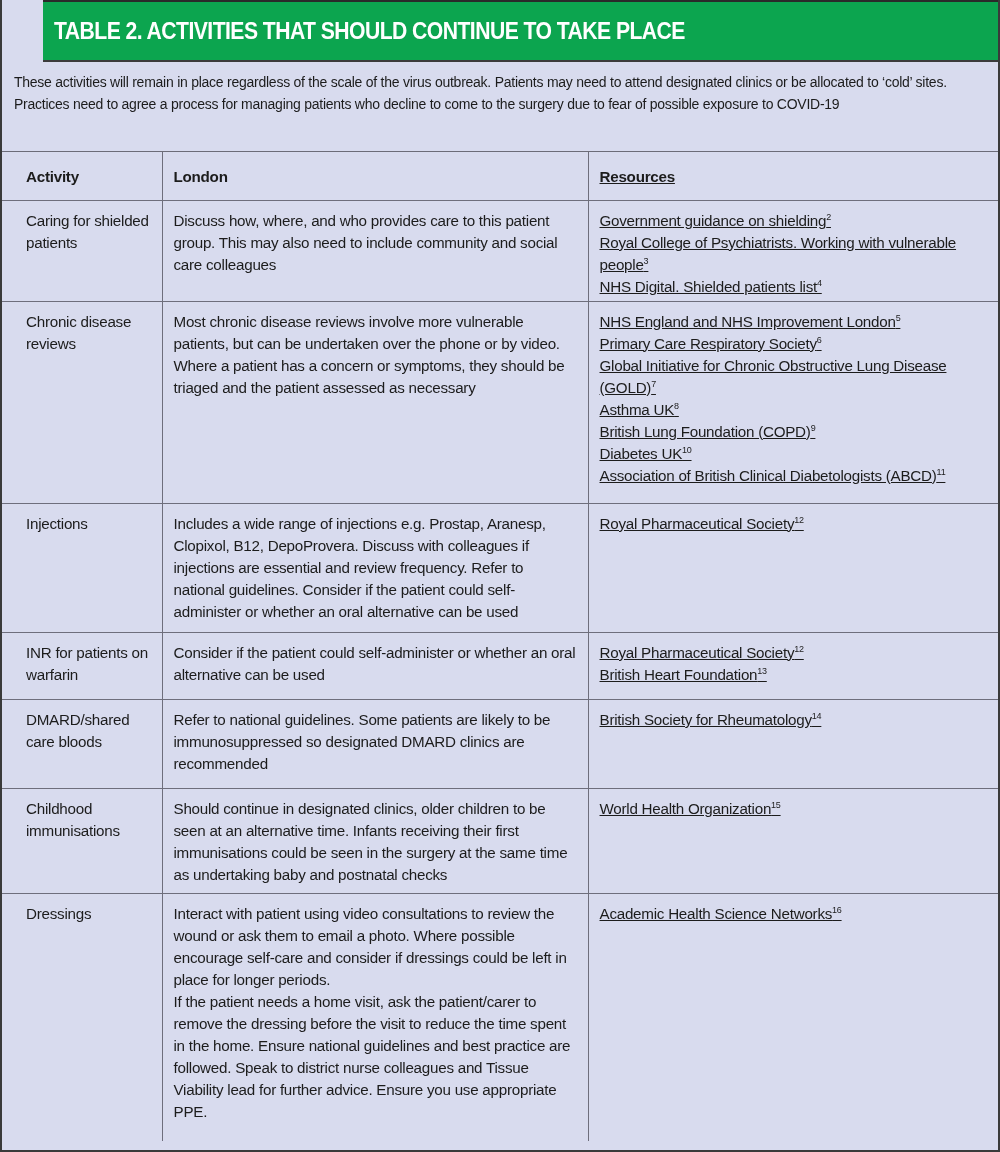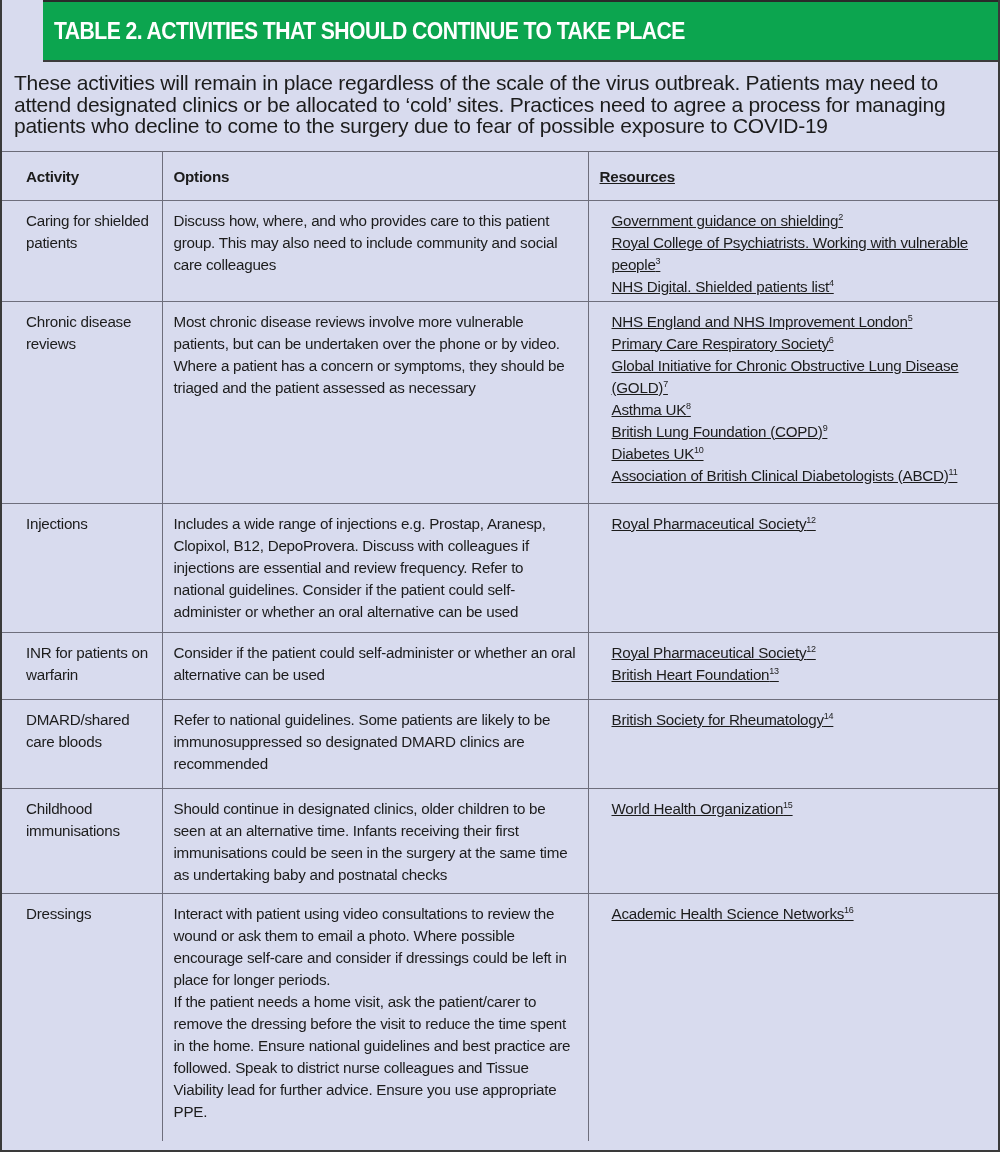--- a/index.html
+++ b/index.html
@@ -29,21 +29,21 @@
     .title-bar h1 {
       margin: 0; color: #ffffff;
       font-family: "Liberation Sans", sans-serif;
       font-weight: bold; font-size: 23px;
       letter-spacing: -0.6px;
       transform: scaleX(0.92); transform-origin: left center;
     }
     .intro {
       padding: 10px 12px 0 12px;
       height: 90px; box-sizing: border-box;
-      font-size: 21px; line-height: 21.5px;
+      font-size: 14px; line-height: 21.5px;
       letter-spacing: -0.25px;
       border-bottom: 1px solid #6c6c78;
     }
     table {
       border-collapse: collapse; width: 996px;
       table-layout: fixed;
     }
     col.c1 { width: 160px; }
     col.c2 { width: 426px; }
     col.c3 { width: 410px; }
@@ -52,41 +52,41 @@
       vertical-align: top; text-align: left;
       font-size: 15.2px; line-height: 22px;
       letter-spacing: -0.25px;
       padding: 9px 10px 0 11px;
     }
     tr:first-child th { border-top: none; }
     th:first-child, td:first-child { border-left: none; padding-left: 24px; }
     th:last-child, td:last-child { border-right: none; text-decoration: underline; }
     tr:last-child td { border-bottom: none; }
     th { font-weight: bold; height: 48px; box-sizing: border-box; padding-top: 14px; }
-    .res-line { display: block; margin-left: 12px; }
+    .res-line { display: block; }
     sup { font-size: 9px; line-height: 0; vertical-align: 6px; }
   </style>
 </head>
 <body>
 
 <div class="frame">
   <div class="title-bar">
     <h1>TABLE 2. ACTIVITIES THAT SHOULD CONTINUE TO TAKE PLACE</h1>
   </div>
   <div class="intro">These activities will remain in place regardless of the scale of the virus outbreak. Patients may need to attend designated clinics or be allocated to ‘cold’ sites. Practices need to agree a process for managing patients who decline to come to the surgery due to fear of possible exposure to COVID-19</div>
   <table>
     <colgroup>
         <col class="c1">
         <col class="c2">
         <col class="c3">
       </colgroup>
     <thead>
       <tr>
         <th>Activity</th>
-        <th>Options</th>
+        <th>London</th>
         <th>Resources</th>
       </tr>
     </thead>
     <tbody id="rows">
         <tr style="height: 101px;">
           <td>Caring for shielded patients</td>
           <td style="white-space: pre-line;">Discuss how, where, and who provides care to this patient group. This may also need to include community and social care colleagues</td>
           <td>
             <span class="res-line"><span>Government guidance on shielding</span><sup>2</sup></span>
             <span class="res-line"><span>Royal College of Psychiatrists. Working with vulnerable people</span><sup>3</sup></span>

